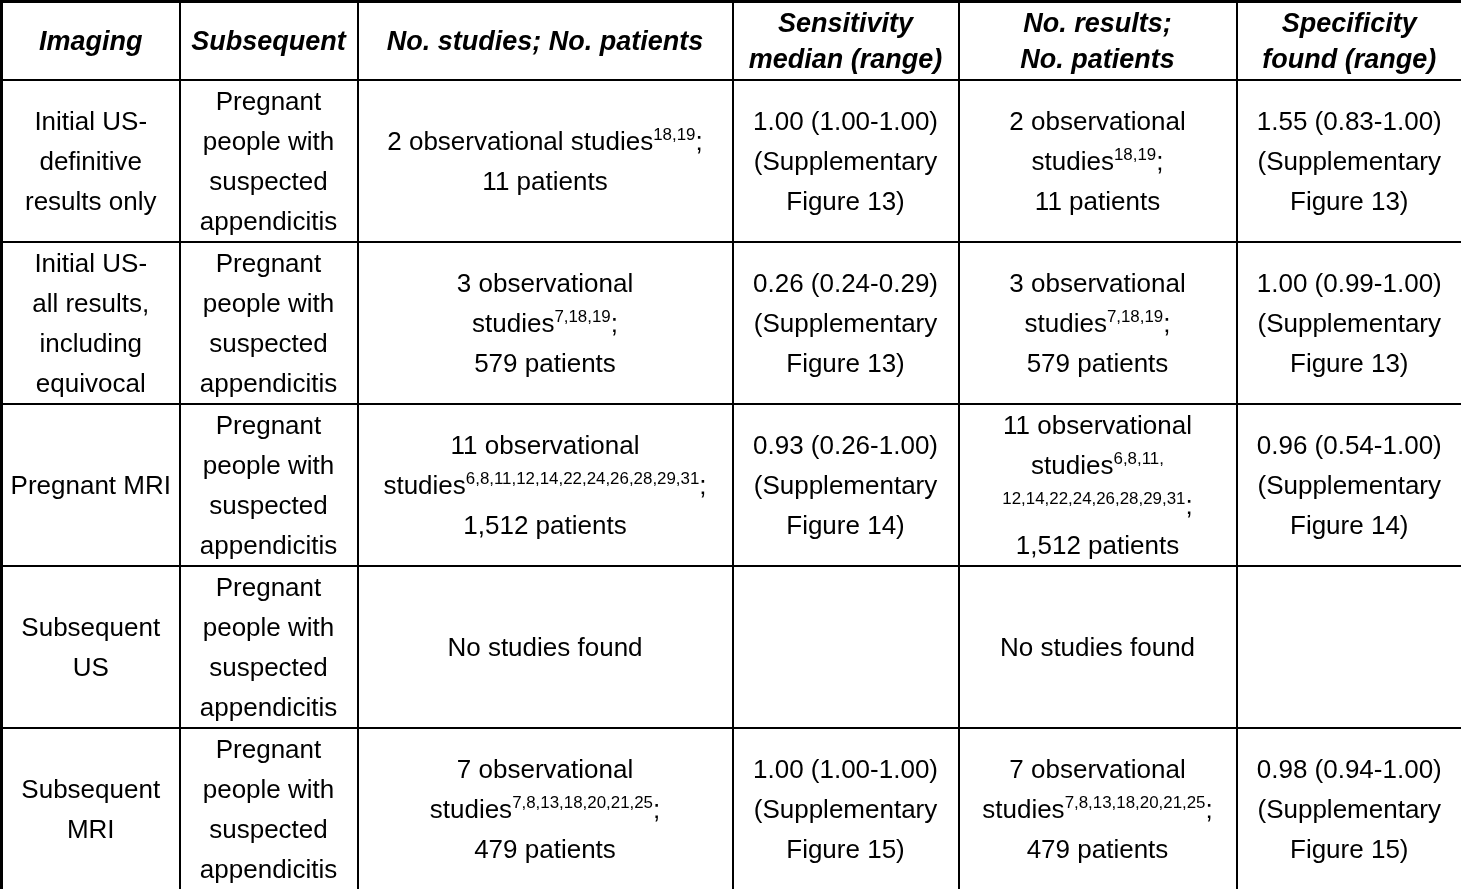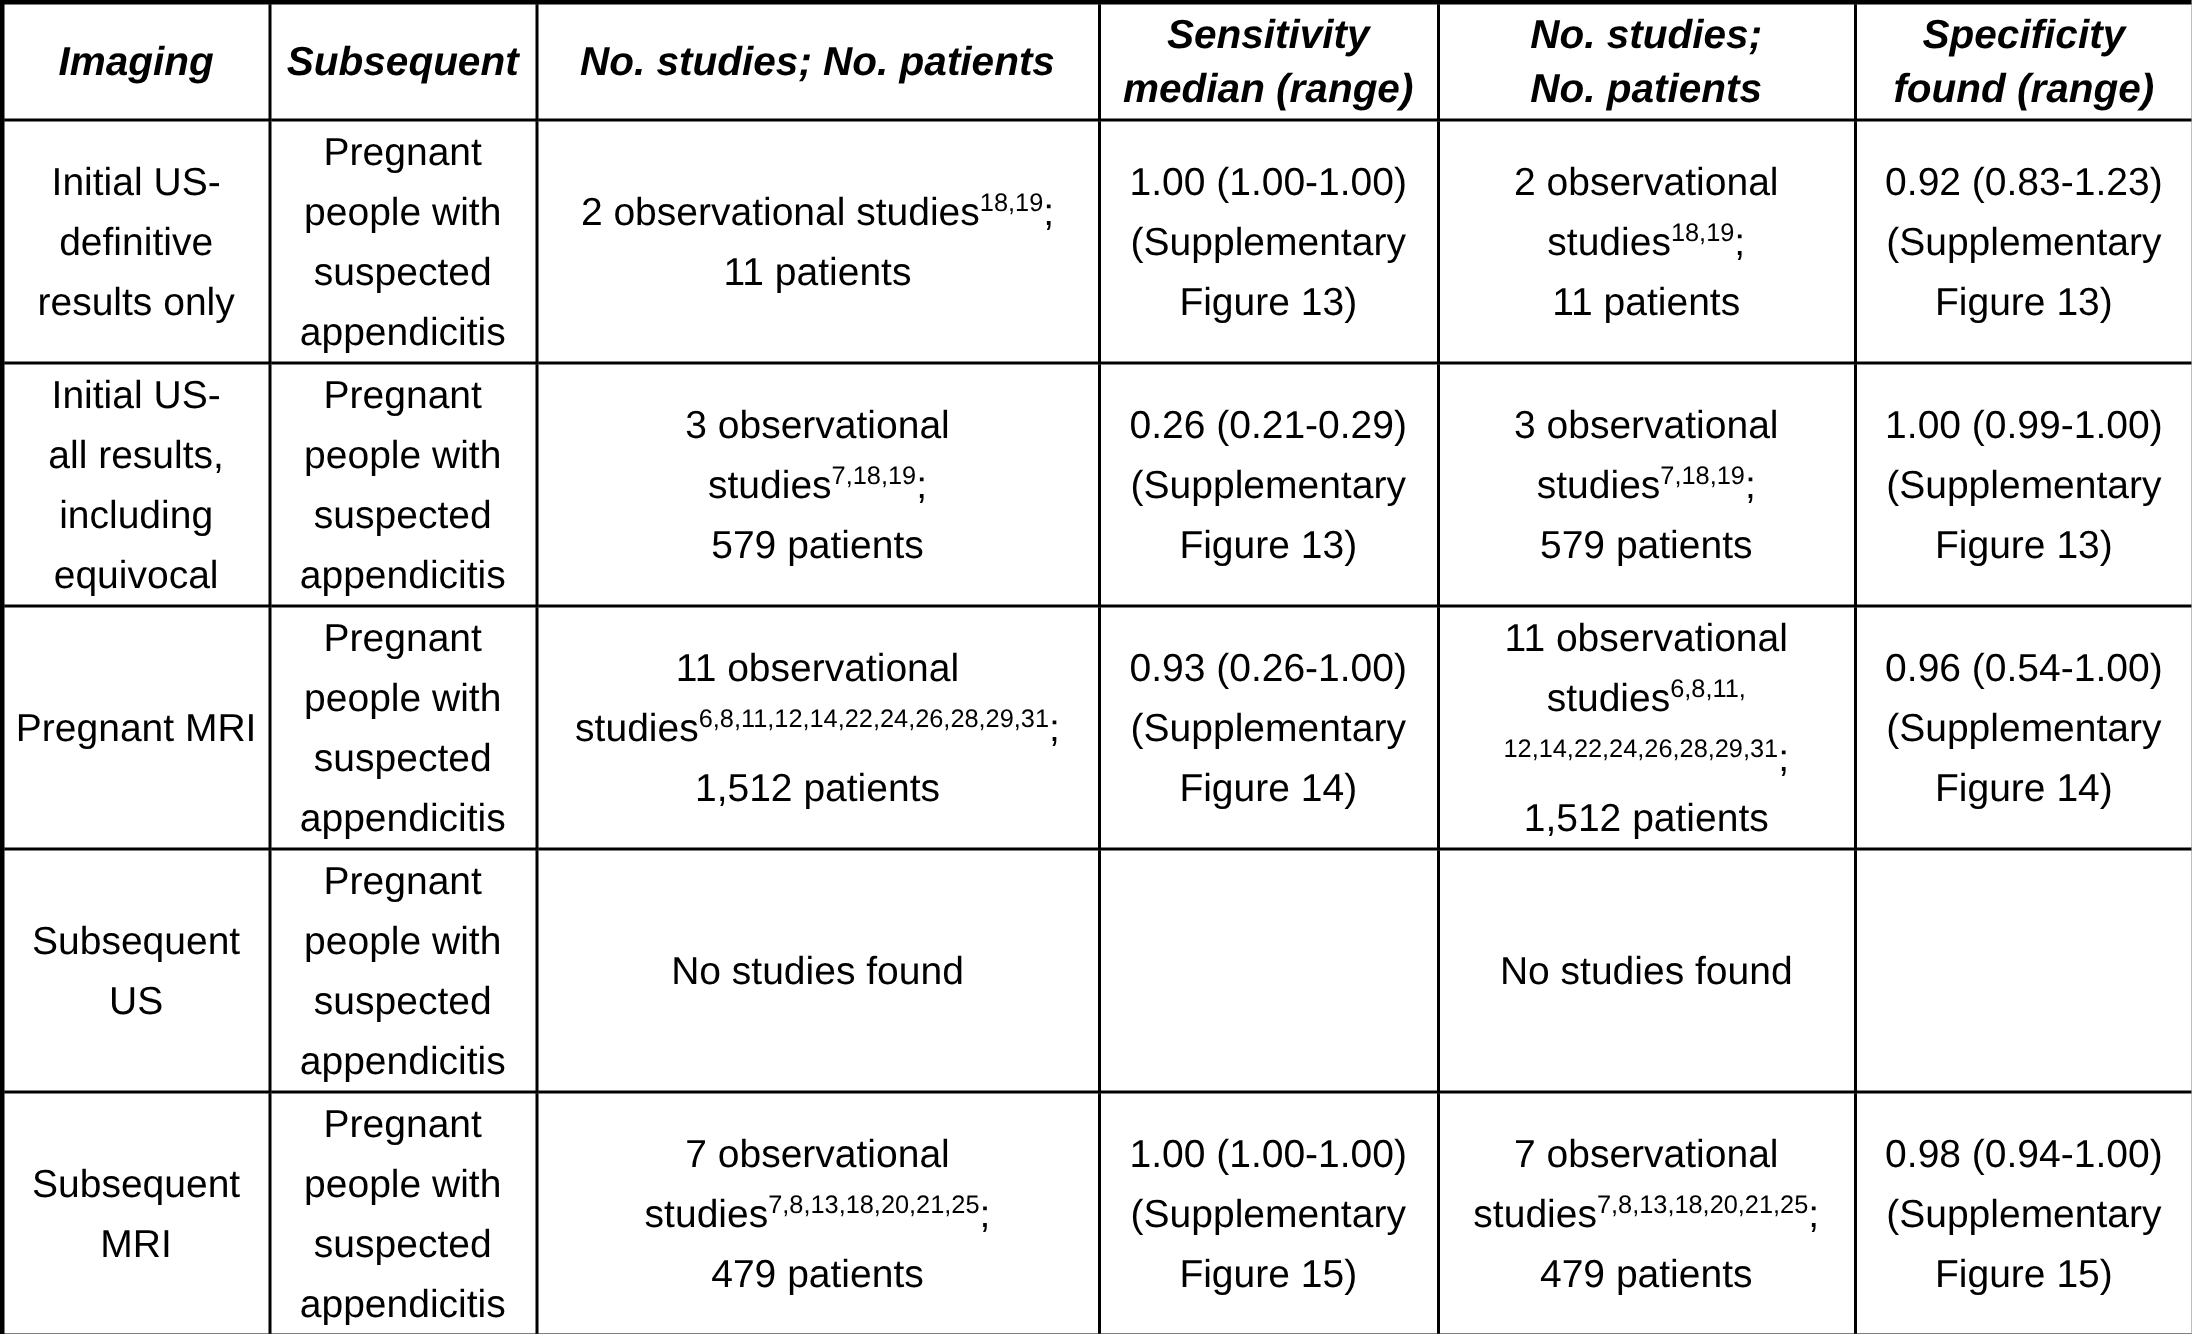--- a/index.html
+++ b/index.html
@@ -56,55 +56,55 @@
     <col style="width:278px">
     <col style="width:226px">
   </colgroup>
   <thead>
     <tr>
       <th>Imaging</th>
       <th>Subsequent</th>
       <th>No. studies; No. patients</th>
       <th>Sensitivity
 median (range)</th>
-      <th>No. studies;
+      <th>No. results;
 No. patients</th>
       <th>Specificity
 found (range)</th>
     </tr>
   </thead>
   <tbody>
     <tr>
       <td>Initial US-
 definitive
 results only</td>
       <td>Pregnant
 people with
 suspected
 appendicitis</td>
       <td>2 observational studies<sup>18,19</sup>;<br>11 patients</td>
       <td>1.00 (1.00-1.00)
 (Supplementary
 Figure 13)</td>
       <td>2 observational<br>studies<sup>18,19</sup>;<br>11 patients</td>
-      <td>0.92 (0.83-1.23)
+      <td>1.55 (0.83-1.00)
 (Supplementary
 Figure 13)</td>
     </tr>
     <tr>
       <td>Initial US-
 all results,
 including
 equivocal</td>
       <td>Pregnant
 people with
 suspected
 appendicitis</td>
       <td>3 observational<br>studies<sup>7,18,19</sup>;<br>579 patients</td>
-      <td>0.26 (0.21-0.29)
+      <td>0.26 (0.24-0.29)
 (Supplementary
 Figure 13)</td>
       <td>3 observational<br>studies<sup>7,18,19</sup>;<br>579 patients</td>
       <td>1.00 (0.99-1.00)
 (Supplementary
 Figure 13)</td>
     </tr>
     <tr>
       <td>Pregnant MRI</td>
       <td>Pregnant

